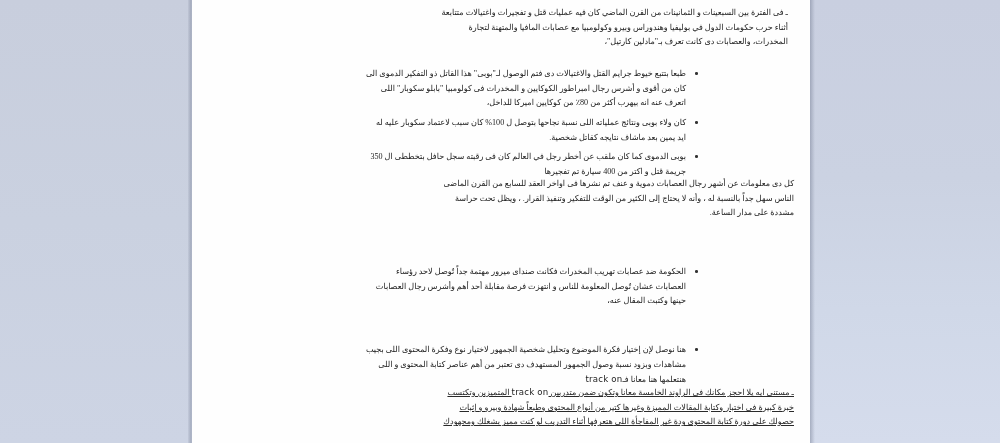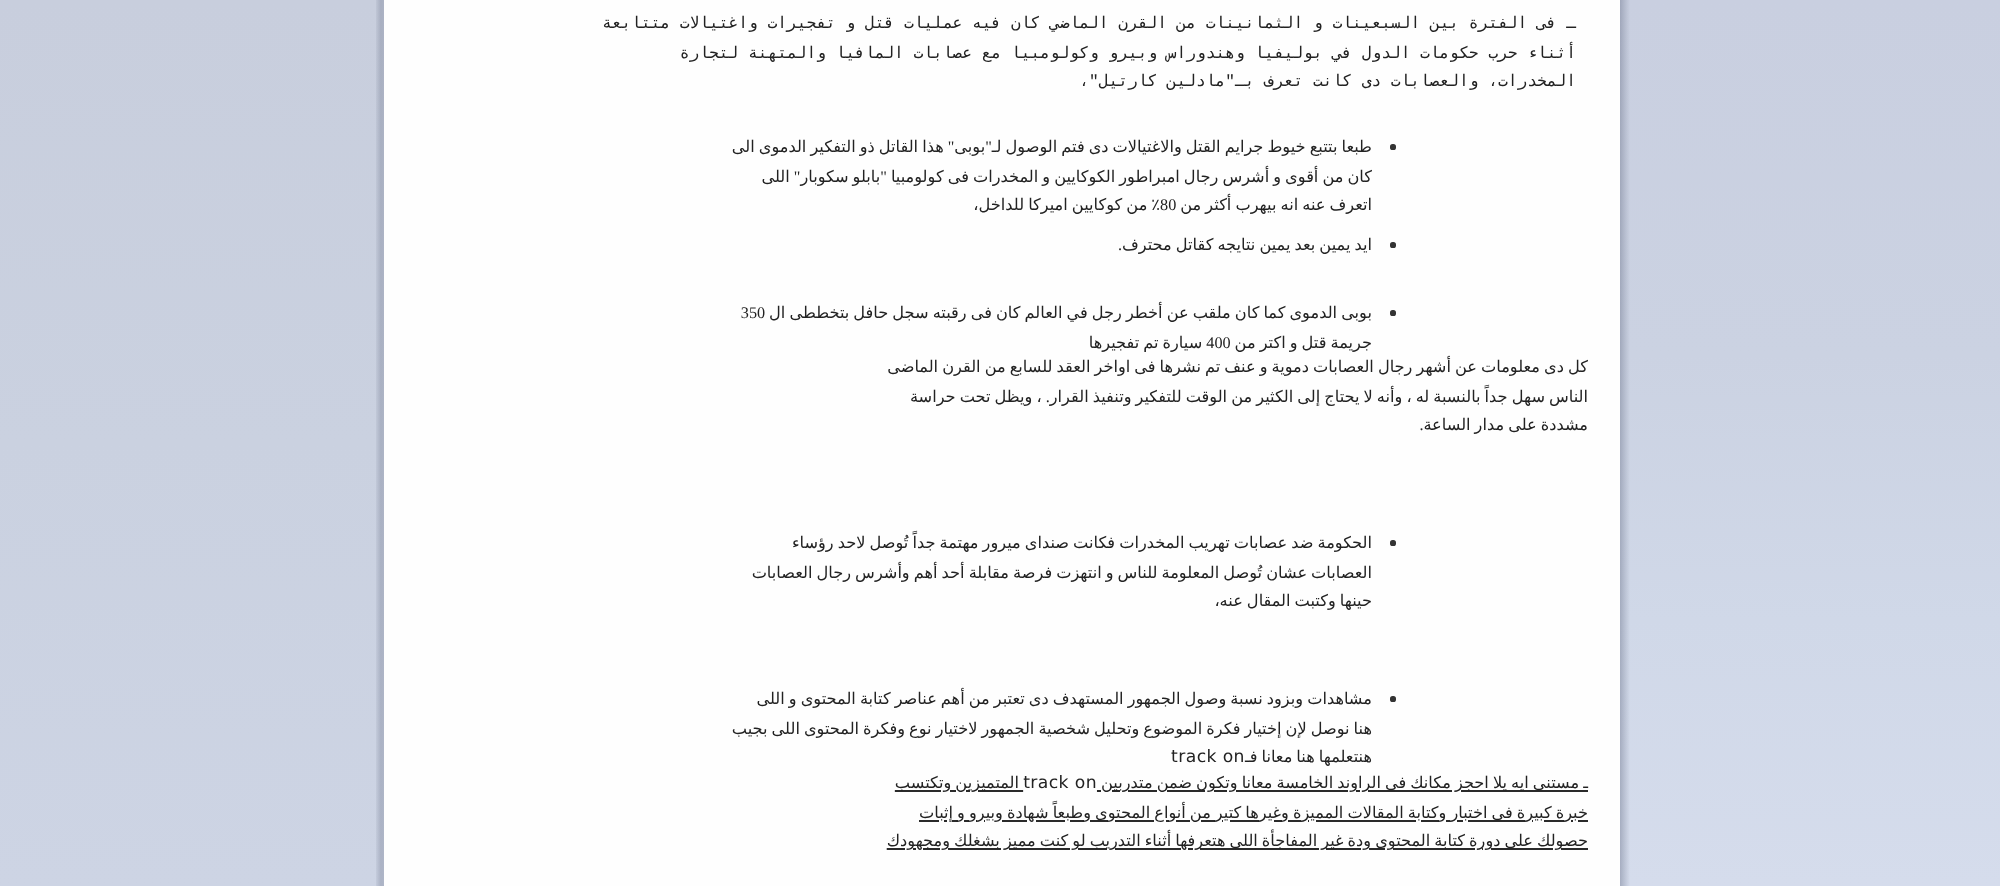--- a/index.html
+++ b/index.html
@@ -107,39 +107,40 @@
 
 <div id="viewport">
 
   <div id="left-gutter"></div>
   <div id="page-shadow"></div>
   <div id="page-shadow-right"></div>
 
   <div id="page">
     <div class="doc-body">
 
-      <div class="abs p-dash" style="left:0;right:22px;top:6px;font-family:Liberation Mono, monospace;">
+      <div class="abs p-dash" style="left:0;right:22px;top:6px;">
         <div class="para">ـ فى الفترة بين السبعينات و الثمانينات من القرن الماضي كان فيه عمليات قتل و تفجيرات واغتيالات متتابعة</div>
         <div class="para">أثناء حرب حكومات الدول في بوليفيا وهندوراس وبيرو وكولومبيا مع عصابات المافيا والمتهنة لتجارة</div>
         <div class="para">المخدرات، والعصابات دى كانت تعرف بـ"مادلين كارتيل"،</div>
       </div>
 
       <ul class="bullets abs" style="left:0;right:98px;top:55px;">
         <li>
           <span class="dot"></span>
           <div class="para">طبعا بتتبع خيوط جرايم القتل والاغتيالات دى فتم الوصول لـ"بوبى" هذا القاتل ذو التفكير الدموى الى</div>
           <div class="para">كان من أقوى و أشرس رجال امبراطور الكوكايين و المخدرات فى كولومبيا "بابلو سكوبار" اللى</div>
           <div class="para">اتعرف عنه انه بيهرب أكثر من 80٪ من كوكايين اميركا للداخل،</div>
         </li>
       </ul>
 
       <ul class="bullets abs" style="left:0;right:98px;top:104px;">
         <li>
           <span class="dot"></span>
-          <div class="para">ايد يمين بعد يمين نتايجه كقاتل محترف.</div>
+          <div class="para">كان ولاء بوبى ونتائج عملياته اللى نسبة نجاحها بتوصل ل 100% كان سبب لاعتماد سكوبار عليه له</div>
+          <div class="para">ايد يمين بعد ماشاف نتايجه كقاتل شخصية.</div>
         </li>
       </ul>
 
       <ul class="bullets abs" style="left:0;right:98px;top:138px;font-family:Liberation Serif, serif;">
         <li>
           <span class="dot"></span>
           <div class="para">بوبى الدموى كما كان ملقب عن أخطر رجل في العالم كان فى رقبته سجل حافل بتخططى ال 350</div>
           <div class="para">جريمة قتل و اكتر من 400 سيارة تم تفجيرها</div>
         </li>
       </ul>
@@ -155,22 +156,22 @@
           <span class="dot"></span>
           <div class="para">الحكومة ضد عصابات تهريب المخدرات فكانت صنداى ميرور مهتمة جداً تُوصل لاحد رؤساء</div>
           <div class="para">العصابات عشان تُوصل المعلومة للناس و انتهزت فرصة مقابلة أحد أهم وأشرس رجال العصابات</div>
           <div class="para">حينها وكتبت المقال عنه،</div>
         </li>
       </ul>
 
       <ul class="bullets abs" style="left:8px;right:98px;top:331px;">
         <li>
           <span class="dot"></span>
+          <div class="para">هنا نوصل لإن إختيار فكرة الموضوع وتحليل شخصية الجمهور لاختيار نوع وفكرة المحتوى اللى بجيب</div>
           <div class="para">مشاهدات وبزود نسبة وصول الجمهور المستهدف دى تعتبر من أهم عناصر كتابة المحتوى و اللى</div>
-          <div class="para">هنا نوصل لإن إختيار فكرة الموضوع وتحليل شخصية الجمهور لاختيار نوع وفكرة المحتوى اللى بجيب</div>
           <div class="para"><span>هنتعلمها هنا معانا فـ</span><span class="latin">track on</span></div>
         </li>
       </ul>
 
       <div class="abs p-dash" style="left:8px;right:16px;top:385px;text-decoration:underline;">
         <div class="para"><span>ـ  مستنى ايه يلا احجز مكانك فى الراوند الخامسة معانا وتكون ضمن متدربين </span><span class="latin">track on</span><span> المتميزين وتكتسب</span></div>
         <div class="para">خبرة كبيرة فى اختبار وكتابة المقالات المميزة وغيرها كتير من أنواع المحتوى وطبعاً شهادة وبيرو و إثبات</div>
         <div class="para">حصولك على دورة كتابة المحتوى ودة غير المفاجأة اللى هتعرفها أثناء التدريب لو كنت مميز بشغلك ومجهودك</div>
       </div>
 

